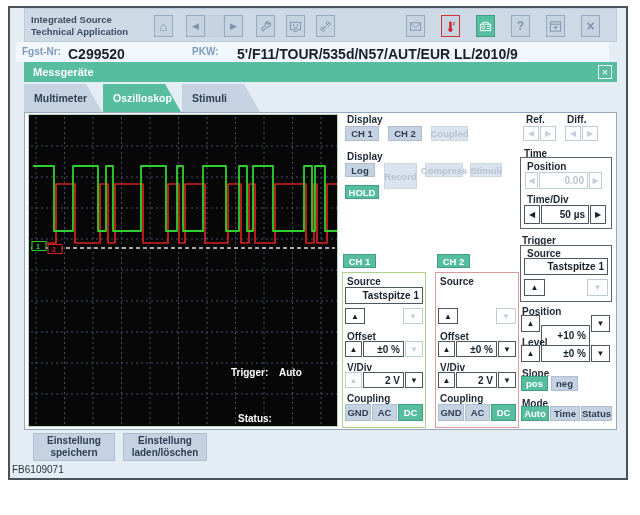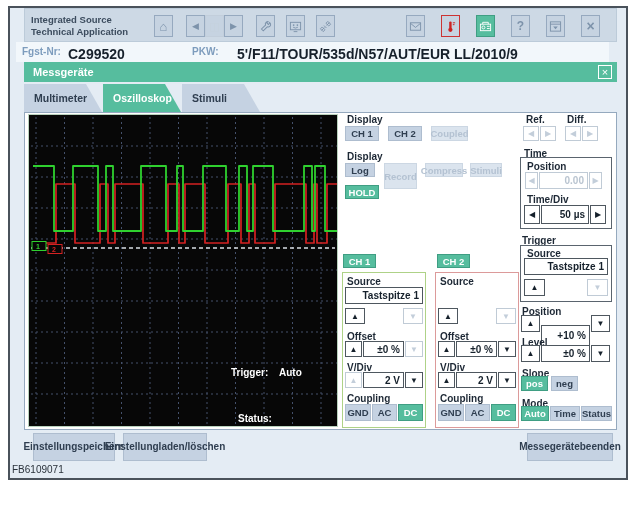--- a/index.html
+++ b/index.html
@@ -20,21 +20,21 @@
   .dclose{position:absolute;right:5px;top:3px;width:14px;height:14px;border:1px solid #fff;color:#fff;font-size:11px;line-height:12px;text-align:center;box-sizing:border-box;}
   .tab{position:absolute;top:84px;height:28px;width:78px;background:#c5d2e2;color:#2f3e50;font-size:10.5px;font-weight:bold;line-height:28px;padding-left:10px;box-sizing:border-box;clip-path:polygon(0 0,calc(100% - 16px) 0,100% 100%,0 100%);}
   .tab.active{background:#56bd9e;color:#fff;}
   .mainpanel{position:absolute;left:24px;top:112px;width:593px;height:318px;background:#fff;border:1px solid #95a9be;box-sizing:border-box;}
   .scope{position:absolute;left:28px;top:114px;width:310px;height:313px;background:#070707;border:1px solid #b9d2bd;box-sizing:border-box;}
   .scopetext{position:absolute;color:#fff;font-size:10px;font-weight:bold;white-space:nowrap;}
   .lbl{position:absolute;font-size:10px;font-weight:bold;color:#1d2835;white-space:nowrap;}
   .btn{position:absolute;background:#c5d2e2;color:#2f3e50;font-size:9.5px;font-weight:bold;display:flex;align-items:center;justify-content:center;border:1px solid #aebdcf;box-sizing:border-box;white-space:nowrap;}
   .btn.teal{background:#56bd9e;color:#fff;border-color:#3f9e83;}
   .btn.dis{background:#dbe4ee;color:#b4c2d2;border-color:#ccd7e3;}
-  .btn2l{flex-direction:row;line-height:1.25;font-size:10px;}
+  .btn2l{flex-direction:column;line-height:1.25;font-size:10px;}
   .spin{position:absolute;background:#fff;border:1px solid #4e575f;color:#15202b;font-size:8px;display:flex;align-items:center;justify-content:center;box-sizing:border-box;}
   .spin.dis{border-color:#c0cbd6;color:#c3cedA;color:#c3ceda;}
   .field{position:absolute;background:#fff;border:1px solid #4e575f;font-size:10px;font-weight:bold;color:#15202b;display:flex;align-items:center;justify-content:flex-end;padding:0 3px;box-sizing:border-box;white-space:nowrap;}
   .field.dis{border-color:#c0cbd6;color:#b9c4d0;}
   .grp{position:absolute;background:#fff;border:1px solid #5a646e;box-sizing:border-box;}
   .grp.g1{border-color:#aed287;}
   .grp.g2{border-color:#dc9a9a;}
   .fbnum{position:absolute;left:12px;top:464px;font-size:10px;color:#2a323b;}
   .caption{position:absolute;left:10px;top:488px;font-size:13px;color:#000;}
 </style>
@@ -257,18 +257,14 @@
   <div class="btn teal" style="left:491px;top:404px;width:25px;height:17px">DC</div>
 
   <div class="btn btn2l" style="left:33px;top:433px;width:82px;height:28px">
     <span>Einstellung</span>
     <span>speichern</span>
   </div>
   <div class="btn btn2l" style="left:123px;top:433px;width:84px;height:28px">
     <span>Einstellung</span>
     <span>laden/löschen</span>
   </div>
-  <div class="btn btn2l" style="left:527px;top:433px;width:86px;height:28px">
-    <span>Messegeräte</span>
-    <span>beenden</span>
-  </div>
   <div class="fbnum">FB6109071</div>
 </div>
 
 </body></html>

